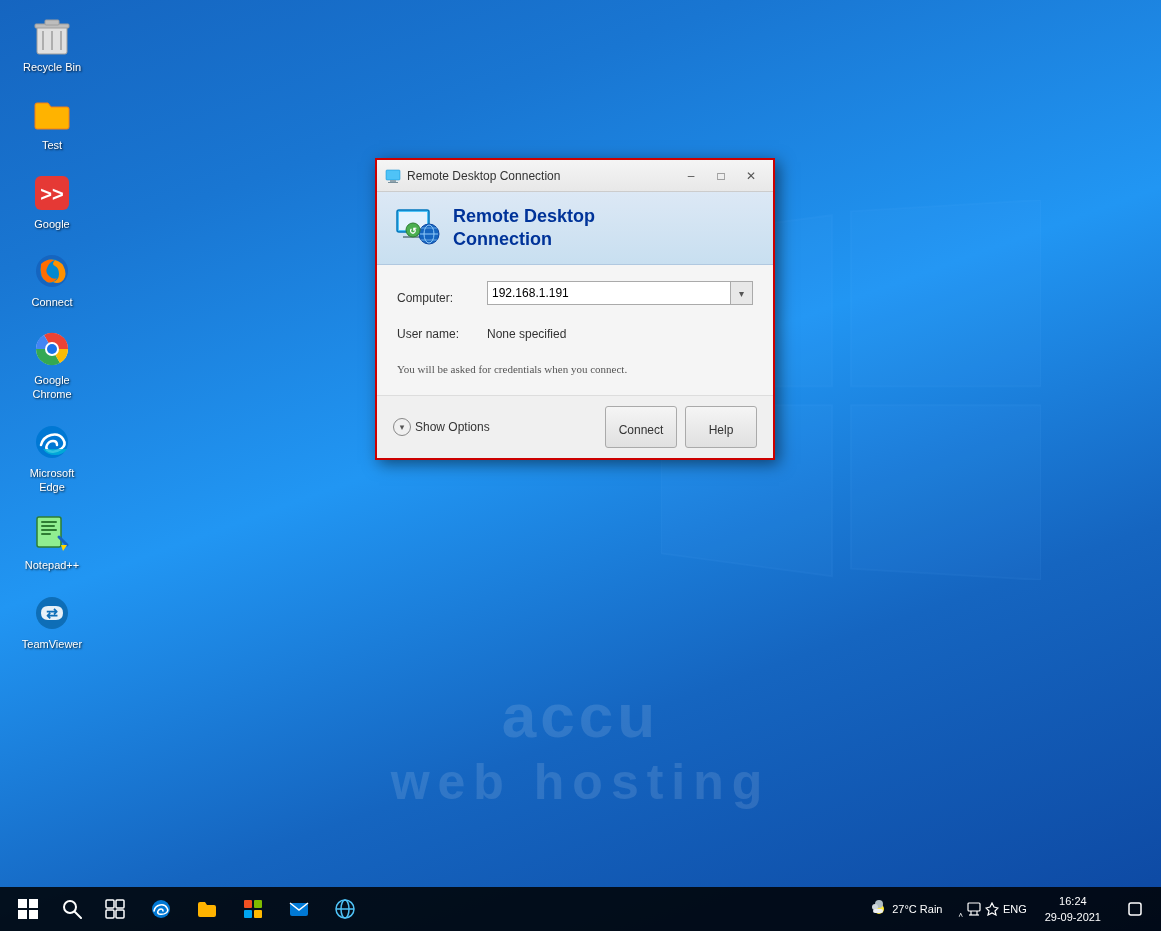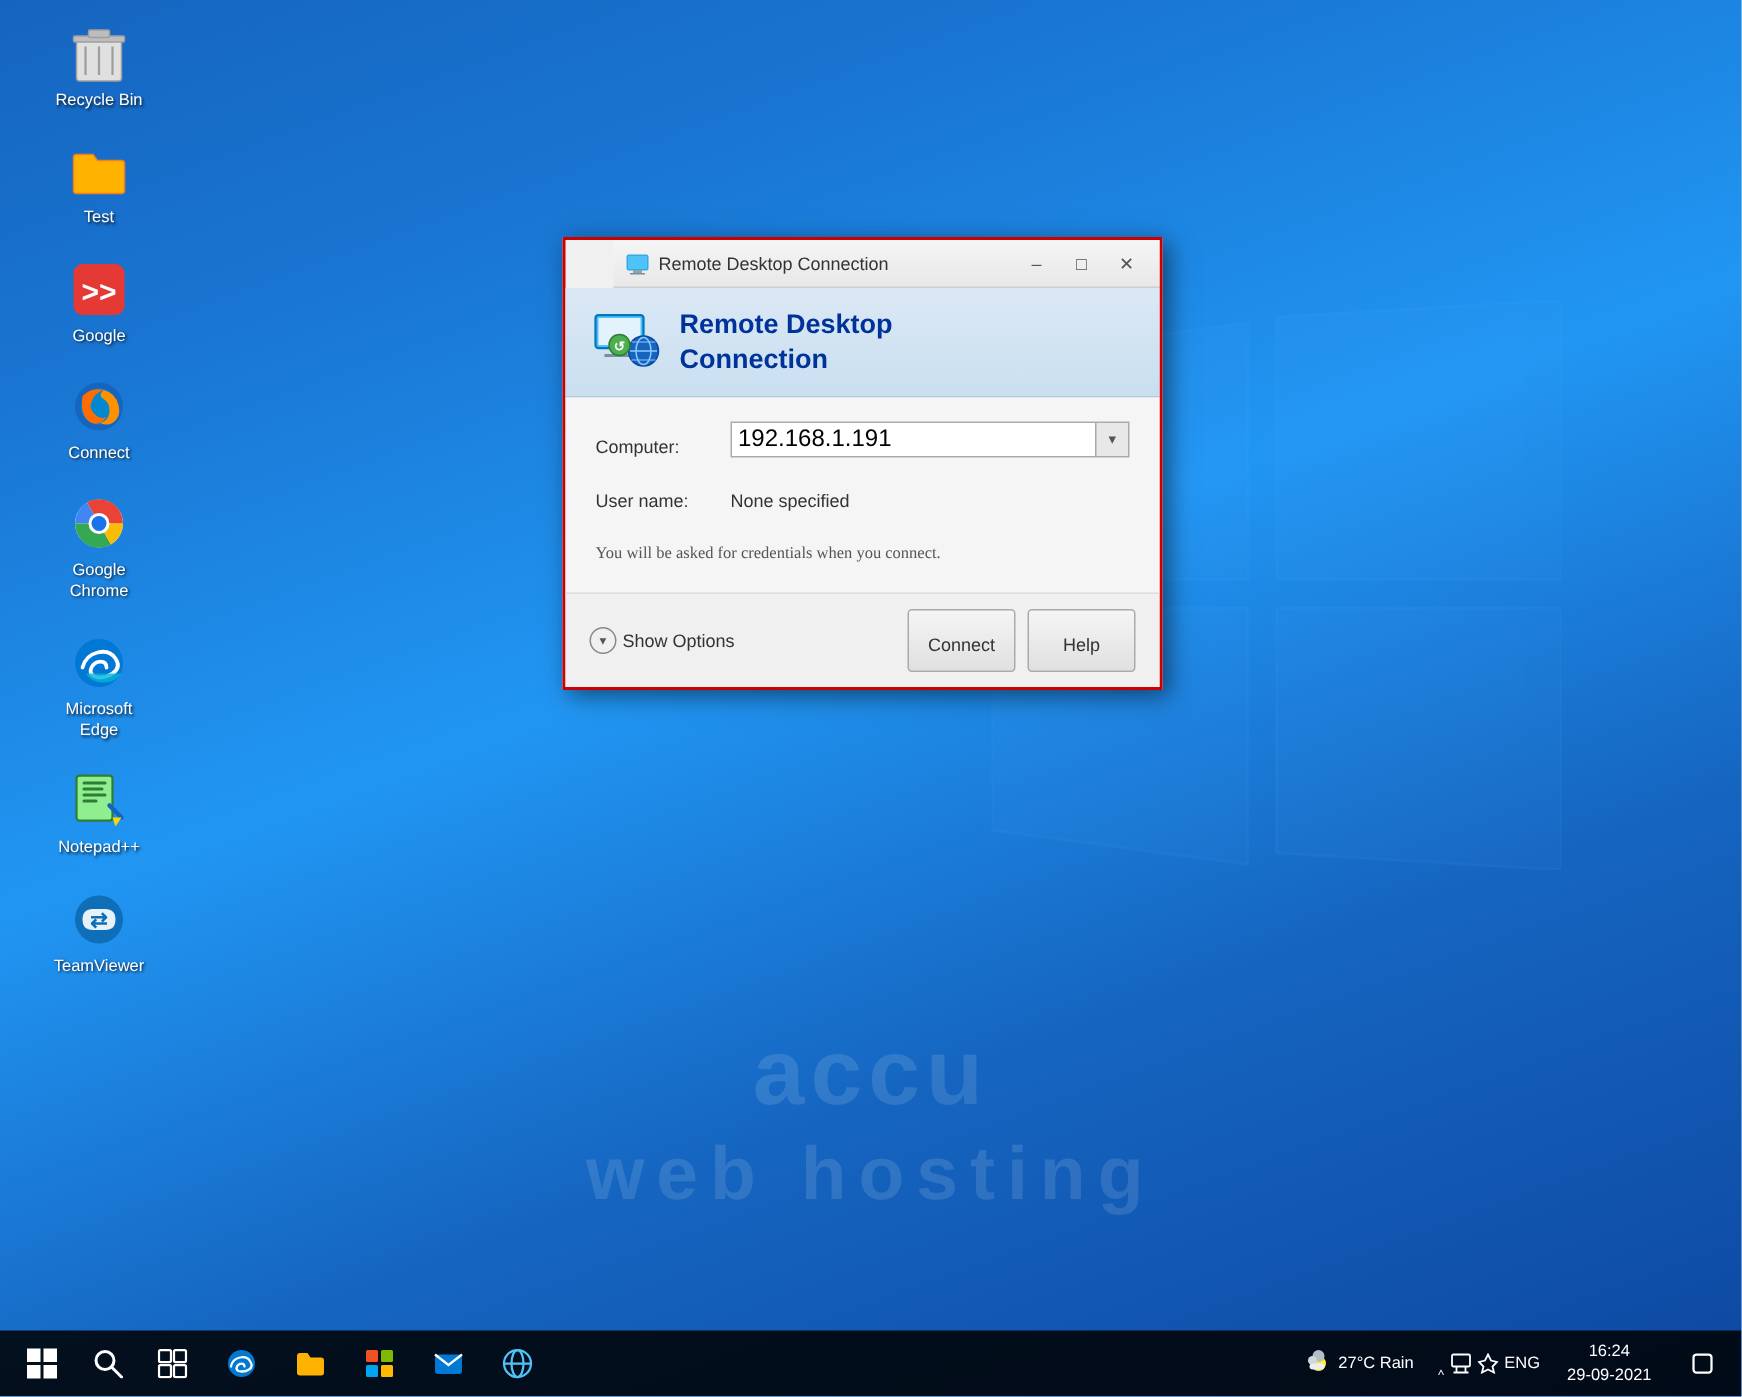--- a/index.html
+++ b/index.html
@@ -63,21 +63,21 @@
       font-weight: 700;
       letter-spacing: 8px;
       user-select: none;
       pointer-events: none;
     }
 
     
     .desktop-icons {
       position: absolute;
       top: 10px;
-      left: 26px;
+      left: 12px;
       display: flex;
       flex-direction: column;
       gap: 8px;
     }
 
     .desktop-icon {
       display: flex;
       flex-direction: column;
       align-items: center;
       width: 80px;
@@ -203,21 +203,20 @@
       background: #f0f0f0;
     }
 
     .dialog-titlebar {
       background: linear-gradient(180deg, #f5f5f5 0%, #e8e8e8 100%);
       height: 32px;
       display: flex;
       align-items: center;
       padding: 0 8px;
       border-bottom: 1px solid #ccc;
-      margin-left: 32px;
     }
 
     .dialog-title-icon {
       width: 16px;
       height: 16px;
       margin-right: 6px;
       flex-shrink: 0;
     }
 
     .dialog-title-text {
@@ -303,21 +302,21 @@
       border: 1px solid #aaa;
       background: white;
       height: 24px;
       flex: 1;
     }
 
     .dialog-input {
       flex: 1;
       border: none;
       outline: none;
-      font-size: 16px;
+      font-size: 12px;
       padding: 2px 4px;
       background: transparent;
     }
 
     .dialog-dropdown-btn {
       width: 22px;
       height: 22px;
       display: flex;
       align-items: center;
       justify-content: center;

